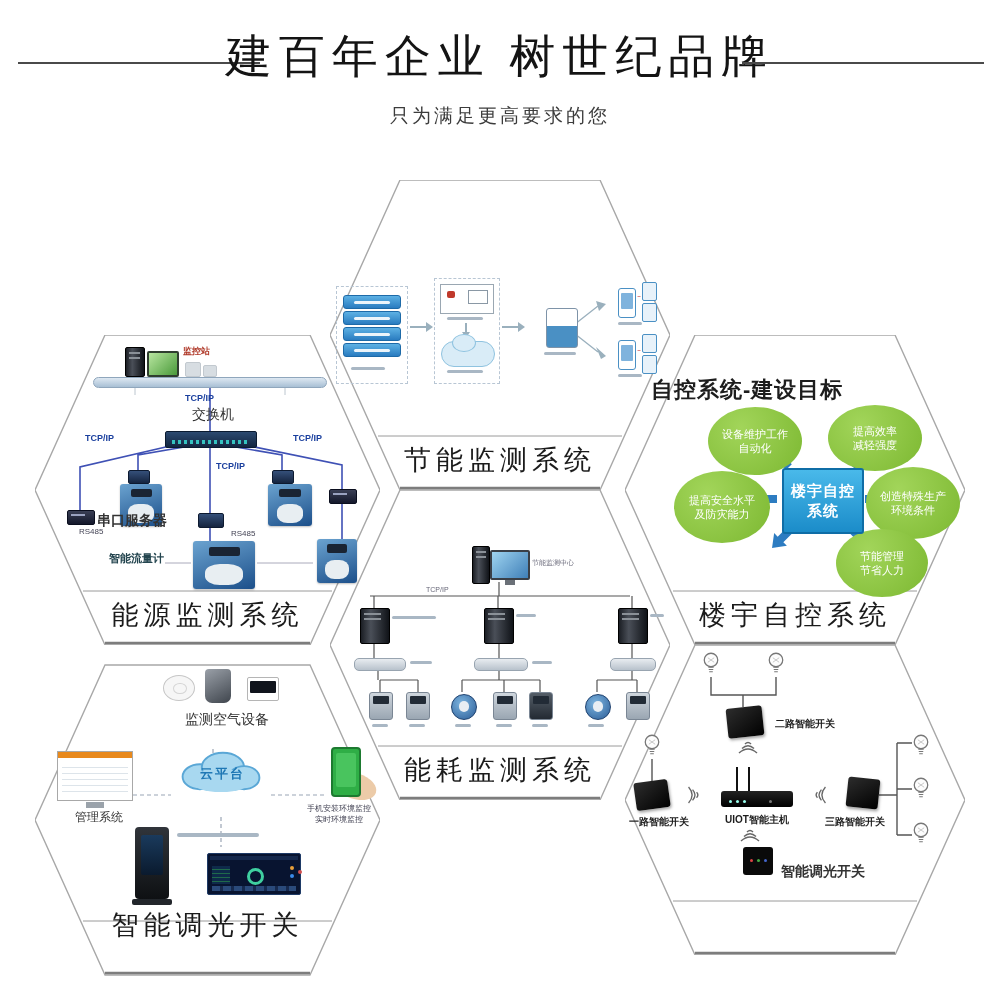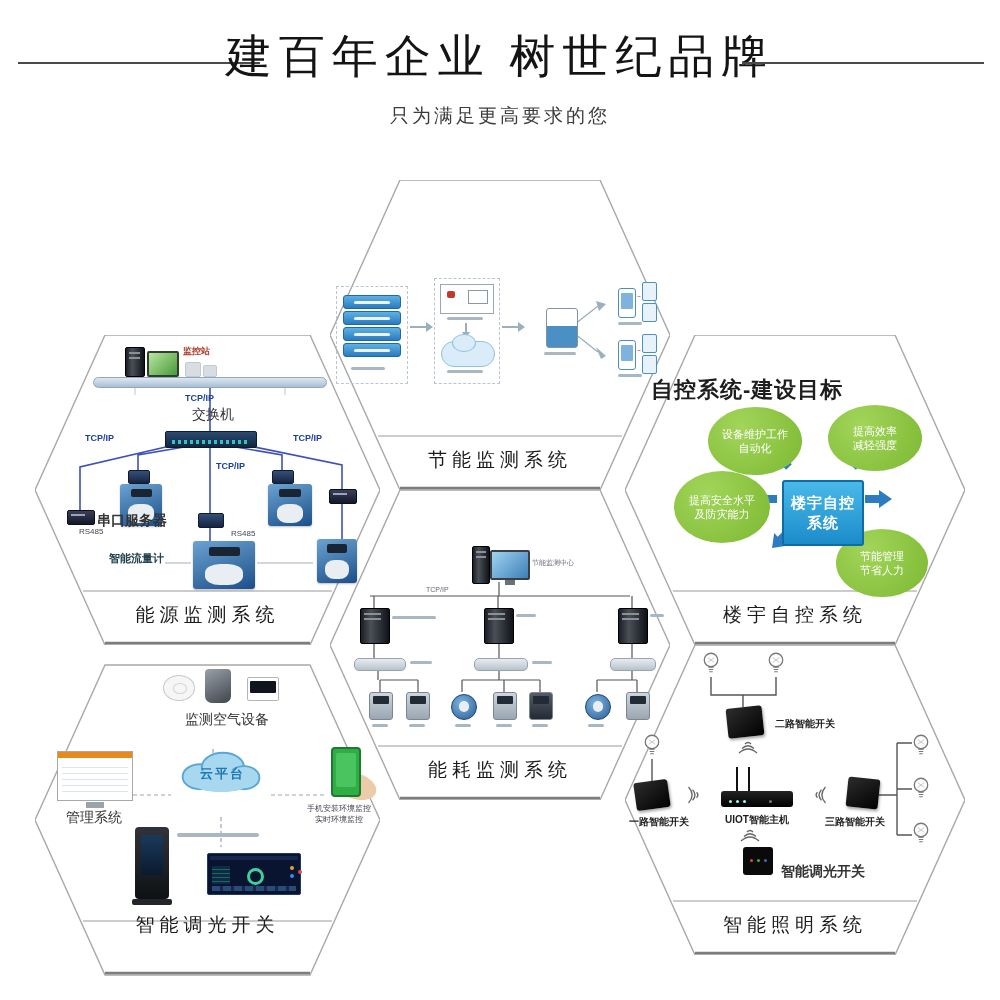--- a/index.html
+++ b/index.html
@@ -10,21 +10,21 @@
   .title{position:absolute;left:0;top:26px;width:100%;text-align:center;
          font-family:"Liberation Serif","DejaVu Serif",serif;font-size:46px;font-weight:400;
          letter-spacing:7px;color:#141414;margin:0}
   .hline{position:absolute;top:62px;height:2px;background:#4a4a4a}
   .sub{position:absolute;left:0;top:103px;width:100%;text-align:center;font-size:19px;
        letter-spacing:3px;color:#3c3c3c}
   
   .hex{position:absolute}
   .shape,.wires{position:absolute;left:0;top:0;width:100%;height:100%}
   .hexlab{position:absolute;left:0;right:0;top:257px;height:46px;line-height:46px;text-align:center;
-          font-size:19px;letter-spacing:5px;color:#1b1b1b}
+          font-size:27px;letter-spacing:5px;color:#1b1b1b}
   
   .mb{position:absolute;height:3px;background:#a9b7c4;border-radius:2px}
   .mbw{display:block;height:3px;background:rgba(255,255,255,.9);border-radius:2px}
   .t9{position:absolute;font-size:14px;color:#333;white-space:nowrap}
   .t8{position:absolute;font-size:8px;color:#445;white-space:nowrap}
   .tb9{position:absolute;font-size:9px;font-weight:bold;color:#1a3f9e;white-space:nowrap}
   .red9{position:absolute;font-size:9px;font-weight:bold;color:#b03a2a;white-space:nowrap}
   .dashbox{position:absolute;border:1px dashed #b8c6d4}
   .bluebtn{position:absolute;background:linear-gradient(#5db1e4,#2a7cc0);border:1px solid #1d6aa8;
            border-radius:3px;display:flex;align-items:center;justify-content:center}
@@ -275,25 +275,29 @@
         <span>自动化</span>
     </div>
     <div class="goal" style="left:203px;top:70px;width:94px;height:66px">
       <span>提高效率</span>
         <span>减轻强度</span>
     </div>
     <div class="goal" style="left:49px;top:136px;width:96px;height:72px">
       <span>提高安全水平</span>
         <span>及防灾能力</span>
     </div>
+    <div class="goal" style="left:241px;top:132px;width:94px;height:72px">
+      <span>创造特殊生产</span>
+        <span>环境条件</span>
+    </div>
     <div class="goal" style="left:211px;top:194px;width:92px;height:68px">
       <span>节能管理</span>
         <span>节省人力</span>
     </div>
-    <div class="cbox" style="left:157px;top:145px;width:78px;height:62px">
+    <div class="cbox" style="left:157px;top:133px;width:78px;height:62px">
       <span>楼宇自控</span>
       <span>系统</span>
     </div>
     <div class="hexlab">楼宇自控系统</div>
   </div>
 
   <div class="hex" style="left:330px;top:490px;width:340px;height:310px">
     <svg class="shape" viewBox="0 0 340 310">
       <polygon points="0,155 70,0 270,0 340,155 270,310 70,310" fill="#fff" stroke="#a8a8a8" stroke-width="1.4"></polygon>
       <line x1="48" y1="256" x2="292" y2="256" stroke="#9a9a9a" stroke-width="1"></line>
@@ -355,21 +359,21 @@
         <ellipse cx="28" cy="32" rx="18" ry="13"></ellipse>
         <ellipse cx="52" cy="22" rx="22" ry="15"></ellipse>
         <ellipse cx="74" cy="33" rx="16" ry="12"></ellipse>
       </g>
       <ellipse cx="50" cy="36" rx="32" ry="12" fill="#a8d8f0"></ellipse>
     </svg>
     <span class="cloudtxt" style="left:165px;top:120px">云平台</span>
     <div class="mon5" style="left:22px;top:106px;width:74px;height:48px">
         <i></i>
       </div>
-    <span class="t9" style="left:31px;top:164px;font-size:14px">管理系统</span>
+    <span class="t9" style="left:40px;top:164px;font-size:12px">管理系统</span>
     <div class="hand" style="left:298px;top:128px;width:44px;height:26px;transform:rotate(18deg)"></div>
     <div class="phone5" style="left:296px;top:102px;width:26px;height:46px"></div>
     <span class="t8" style="left:272px;top:158px">手机安装环境监控</span>
     <span class="t8" style="left:280px;top:169px">实时环境监控</span>
     <div class="kio" style="left:100px;top:182px;width:34px;height:72px"></div>
     <div class="kioscr" style="left:106px;top:190px;width:22px;height:40px"></div>
     <div class="mb" style="left:142px;top:188px;width:82px;height:4px"></div>
     <div class="dash5" style="left:172px;top:208px;width:92px;height:40px">
       <div class="bar"></div>
       <div class="rows"></div>
@@ -423,16 +427,15 @@
     <svg class="abs" style="left:184px;top:142px;width:24px;height:16px;transform:rotate(90deg)">
         <use href="#wifi" xlink:href="#wifi"></use>
       </svg>
     <div class="bpan" style="left:222px;top:133px;width:32px;height:30px;transform:rotate(6deg)"></div>
     <span class="t10" style="left:200px;top:170px">三路智能开关</span>
     <svg class="abs" style="left:112px;top:182px;width:26px;height:18px;transform:rotate(180deg)">
         <use href="#wifi" xlink:href="#wifi"></use>
       </svg>
     <div class="dim" style="left:118px;top:202px;width:30px;height:28px"></div>
     <span class="t9" style="left:156px;top:218px;font-weight:600">智能调光开关</span>
-    <div class="hexlab">智能照明系统</div>
   </div>
 
 </div>
 
 </body></html>

